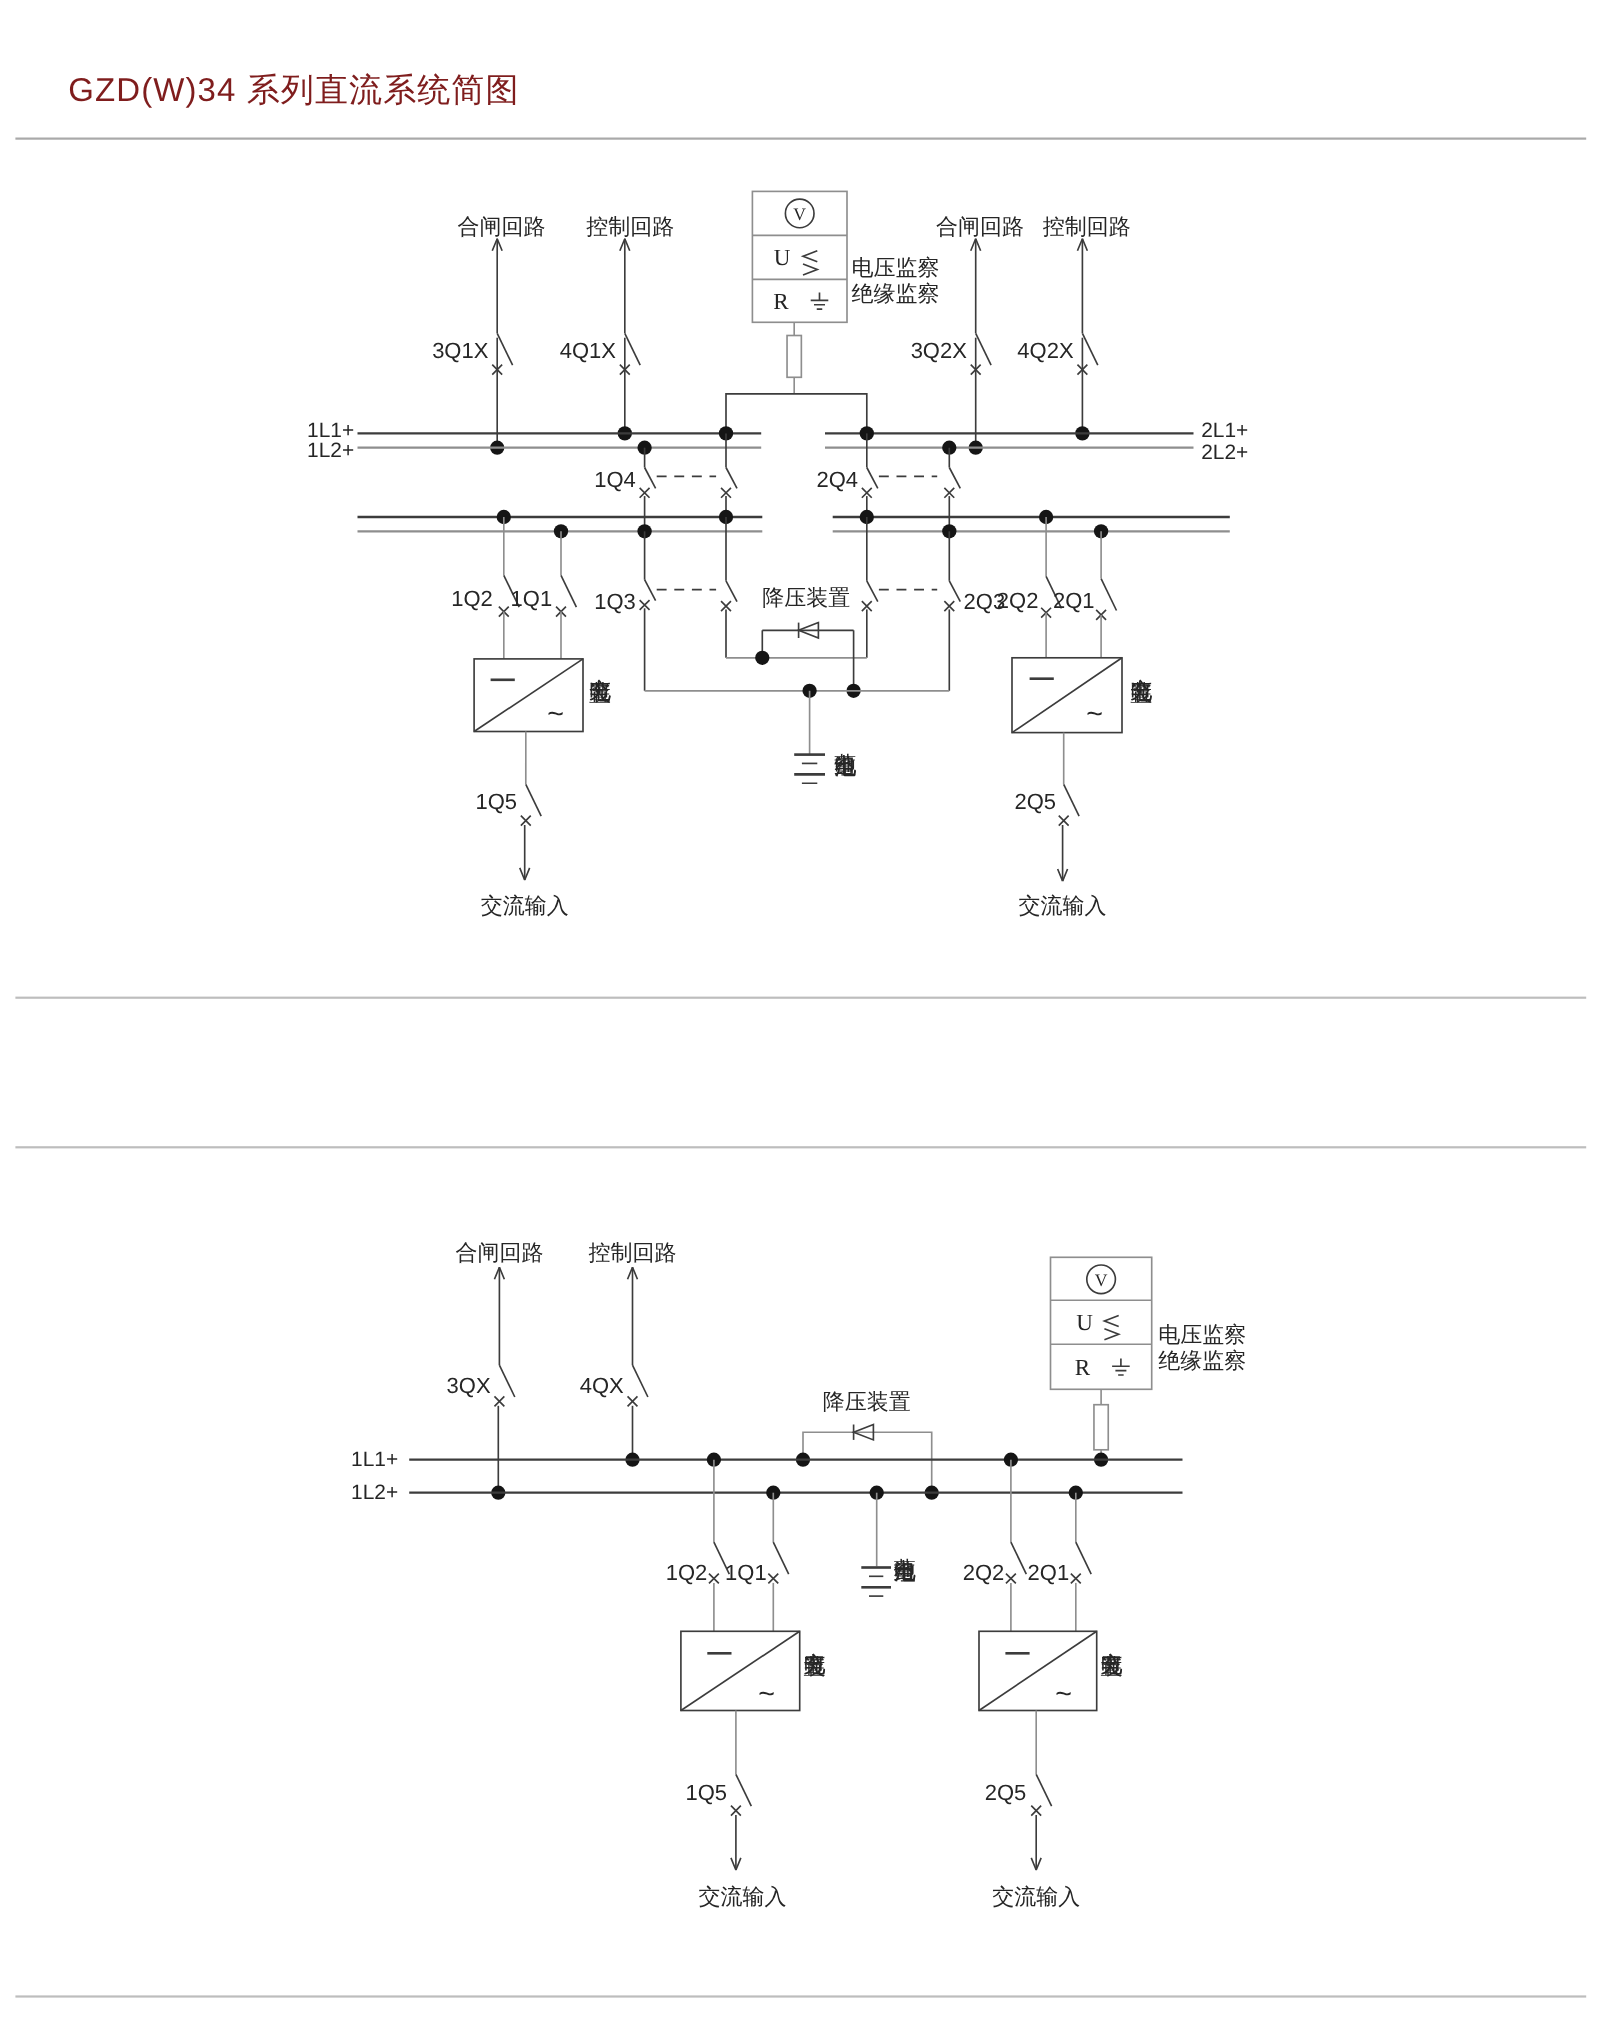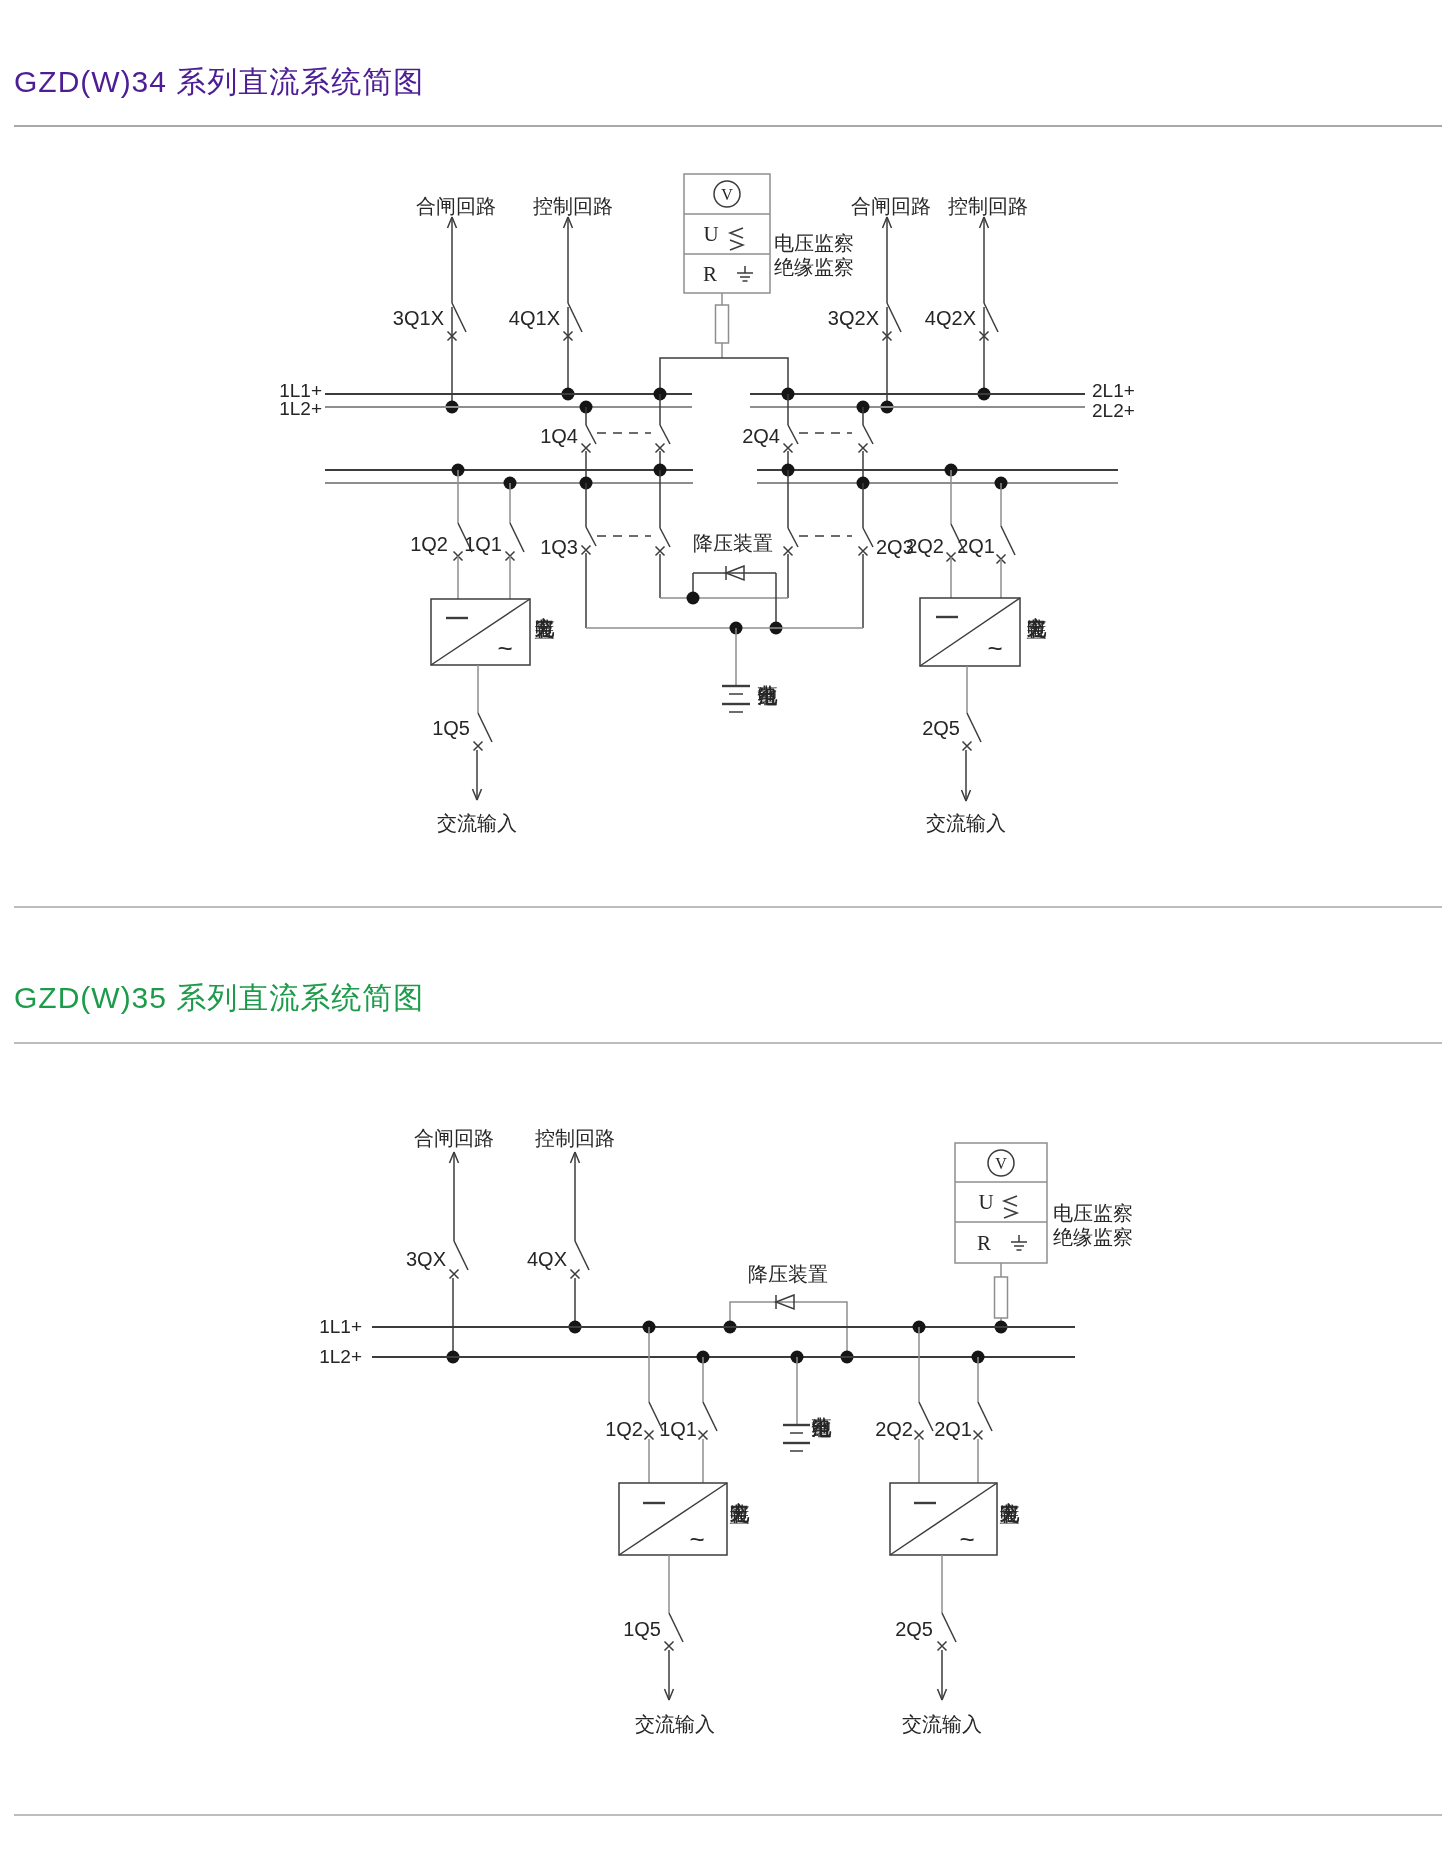--- a/index.html
+++ b/index.html
@@ -21,21 +21,21 @@
   .dot{fill:#151515;stroke:none;}
   .thk{stroke:#3c3c3c;stroke-width:2.4;fill:none;}
   .vlabel{position:absolute;writing-mode:vertical-rl;text-orientation:upright;
           font-size:20px;line-height:22px;color:#262626;letter-spacing:1px;}
 </style>
 </head>
 <body>
 
 <div id="page">
 
-  <div class="sec-title" style="top:62px;color:#4c1d95;">GZD(W)34 系列直流系统简图</div>
+  <div class="sec-title" style="top:62px;color:#7f1d1d;margin-left:48px;">GZD(W)34 系列直流系统简图</div>
   <div class="rule" style="top:125px;"></div>
 
   <svg style="top:130px;" width="1456" height="745" viewBox="0 0 1456 745">
     <defs>
       <g id="kn">
           <line x1="0" y1="0" x2="14" y2="29" class="w"></line>
         <path class="w" d="M-4.5 28.5 l9 9 M4.5 28.5 l-9 9"></path>
         </g>
       <g id="kns">
           <line x1="0" y1="0" x2="10" y2="19" class="w"></line>
@@ -256,21 +256,20 @@
     </g>
     <text x="960" y="605" text-anchor="end">2Q5</text>
     <text x="966" y="700" text-anchor="middle">交流输入</text>
   </svg>
 
   <div class="vlabel" style="left:534px;top:601px;">充电装置</div>
   <div class="vlabel" style="left:1026px;top:601px;">充电装置</div>
   <div class="vlabel" style="left:757px;top:668px;">蓄电池组</div>
 
   <div class="rule light" style="top:906px;"></div>
-  <div class="sec-title" style="top:978px;color:#1c9c4a;">GZD(W)35 系列直流系统简图</div>
   <div class="rule light" style="top:1042px;"></div>
 
   <svg style="top:1080px;" width="1456" height="700" viewBox="0 0 1456 700">
 
     <g>
       <use href="#ahup" x="454" y="72"></use>
         <line class="w" x1="454" y1="72" x2="454" y2="161"></line>
       <use href="#kn" x="454" y="161"></use>
         <line class="w" x1="453" y1="198" x2="453" y2="277"></line>
       <circle class="dot" cx="453" cy="277" r="6.5"></circle>

